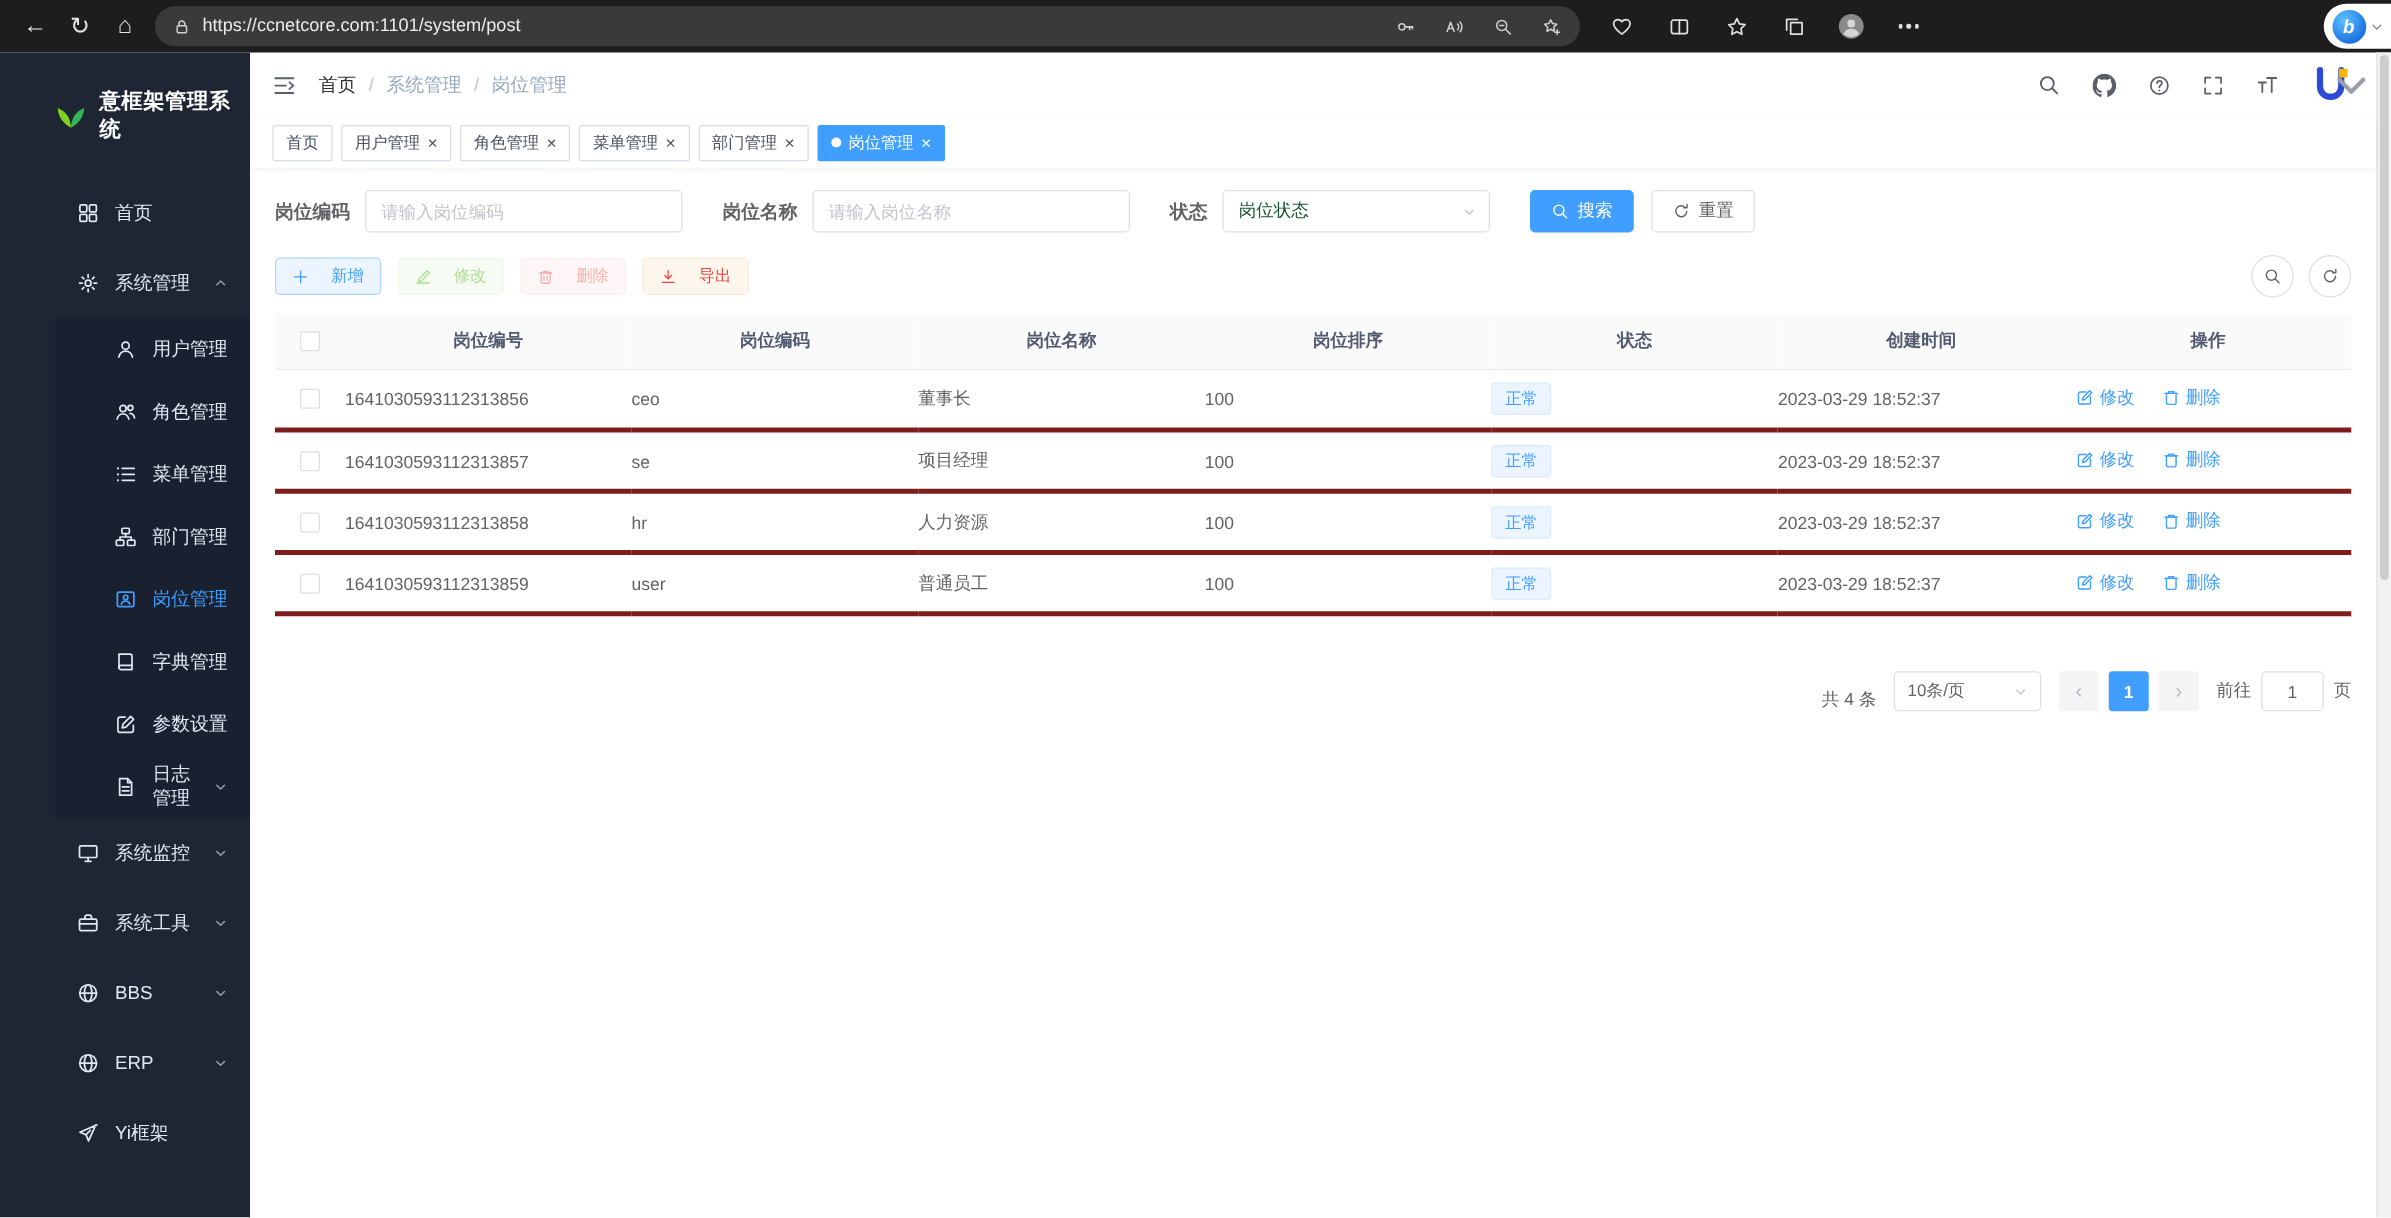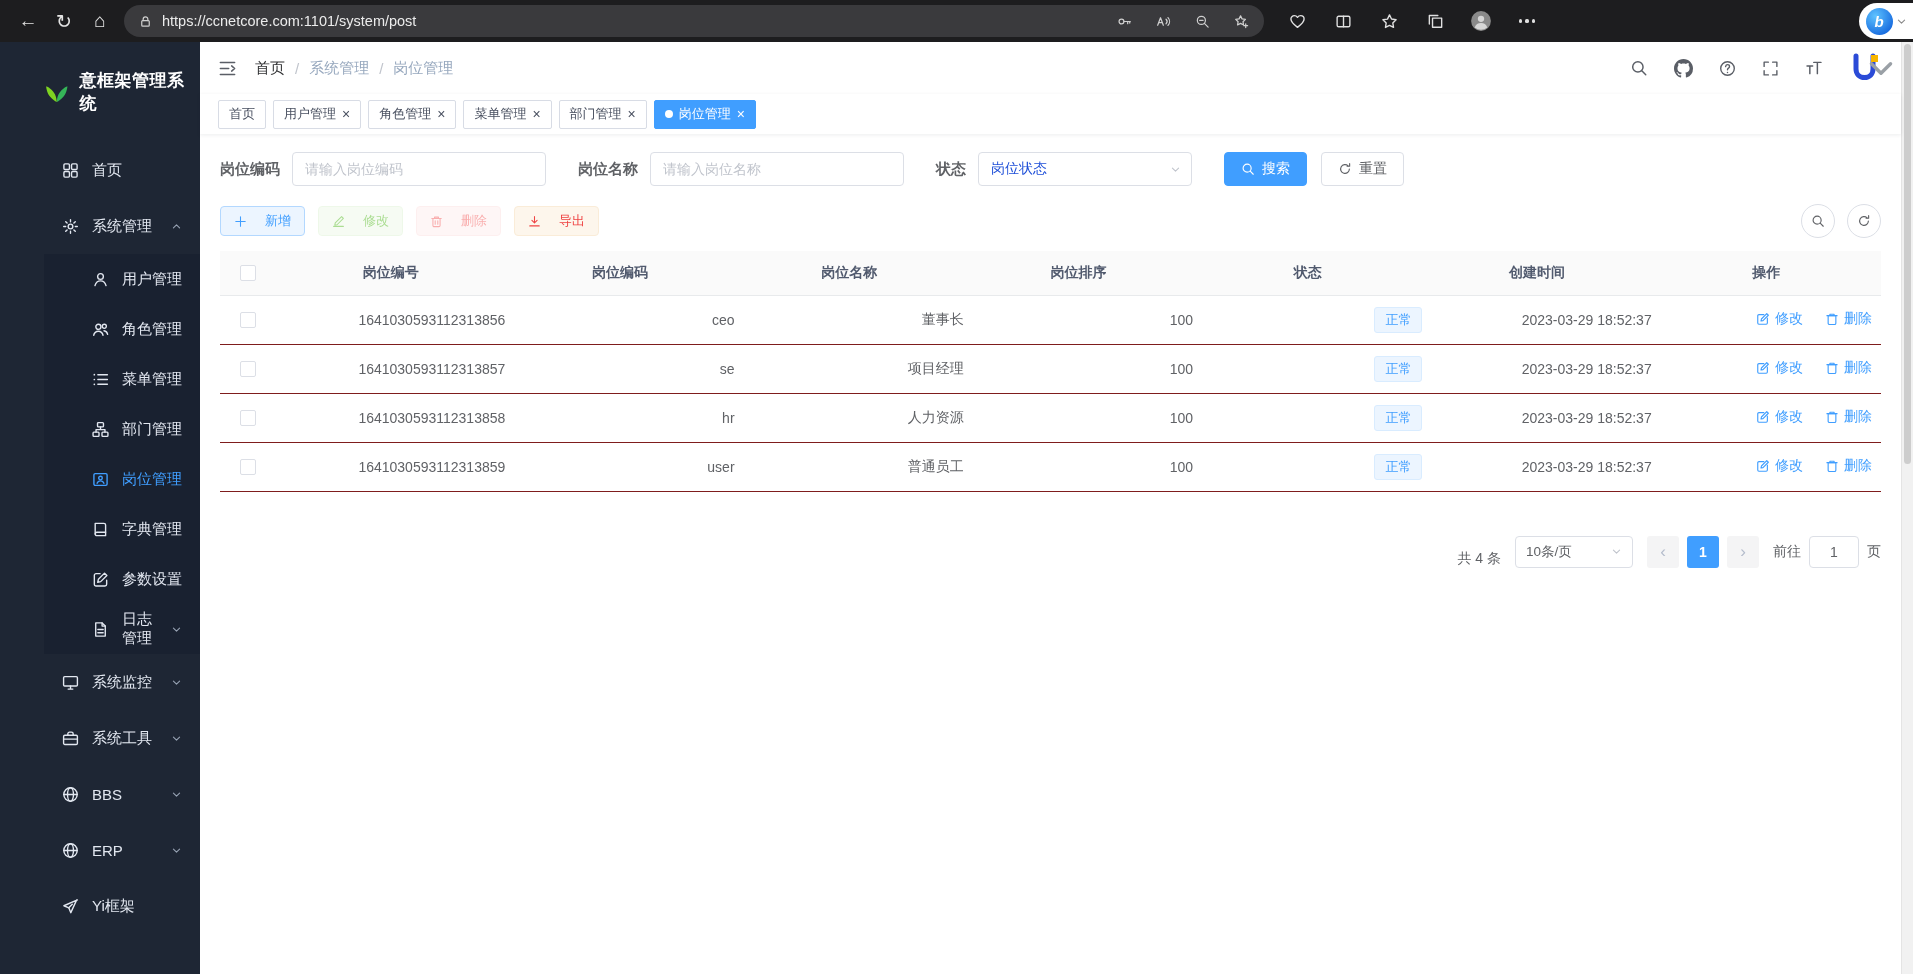--- a/index.html
+++ b/index.html
@@ -65,37 +65,37 @@
   .tab-close { font-size:14px; line-height:1; }
 
   
   .content { padding:18px 20px 0; flex:1; }
   .filters { display:flex; align-items:center; margin-bottom:18px; }
   .f-group { display:flex; align-items:center; margin-right:32px; }
   .f-label { font-weight:700; color:#606266; font-size:15px; margin-right:12px; white-space:nowrap; }
   .text-input { width:254px; height:34px; border:1px solid #dcdfe6; border-radius:4px; padding:0 12px; font-size:14px; color:#606266; background:#fff; outline:none; font-family:inherit; }
   .text-input::placeholder { color:#c0c4cc; }
   .select { width:214px; height:34px; border:1px solid #dcdfe6; border-radius:4px; padding:0 10px 0 12px; display:flex; align-items:center; justify-content:space-between; background:#fff; cursor:pointer; }
-  .sel-text { color:#1d4ed8; font-size:14px; }
+  .sel-text { color:#14532d; font-size:14px; }
   .sel-caret { color:#c0c4cc; }
   .btn { height:34px; display:inline-flex; align-items:center; gap:7px; padding:0 16px; border-radius:4px; font-size:14px; cursor:pointer; border:1px solid #dcdfe6; background:#fff; color:#606266; margin-right:14px; }
   .btn-primary { background:#409eff; border-color:#409eff; color:#fff; }
 
   .toolbar { display:flex; align-items:center; margin-bottom:13px; }
   .btn-sm { height:30px; padding:0 13px; font-size:13px; border-radius:4px; display:inline-flex; align-items:center; gap:18px; margin-right:13px; cursor:pointer; border:1px solid transparent; }
   .plain-primary { background:#ecf5ff; border-color:#b3d8ff; color:#409eff; }
   .plain-success { background:#f0f9eb; border-color:#e1f3d8; color:#67c23a; opacity:.55; cursor:not-allowed; }
   .plain-danger  { background:#fef0f0; border-color:#fde2e2; color:#f56c6c; opacity:.55; cursor:not-allowed; }
   .plain-warning { background:#fdf6ec; border-color:#faecd8; color:#ef4444;text-align:right; }
   .toolbar-right { margin-left:auto; display:flex; gap:12px; }
   .circle-btn { width:34px; height:34px; border-radius:50%; border:1px solid #dcdfe6; background:#fff; color:#606266; display:flex; align-items:center; justify-content:center; cursor:pointer; }
 
   .table { width:100%; border-collapse:collapse; table-layout:fixed; }
   .table th { height:44px; background:#fafafa; color:#515a6e; font-weight:700; font-size:14px; text-align:center; border-bottom:1px solid #e8eaec; }
-  .table td { height:49px; color:#606266; font-size:14px; text-align:right; border-bottom:1px solid #7f1d1d; }
+  .table td { height:49px; color:#606266; font-size:14px; text-align:left; border-bottom:4px solid #7f1d1d; }
   .checkbox { width:16px; height:16px; border:1px solid #dcdfe6; border-radius:2px; background:#fff; margin:0 auto; cursor:pointer; }
   .tag { display:inline-flex; align-items:center; height:26px; padding:0 10px; background:#ecf5ff; border:1px solid #d9ecff; color:#409eff; font-size:13px; border-radius:3px; }
   .op-link { display:inline-flex; align-items:center; gap:5px; color:#409eff; font-size:14px; margin:0 9px; cursor:pointer; }
 
   .pagination { display:flex; align-items:flex-end; justify-content:flex-end; margin-top:44px; color:#606266; font-size:14px; gap:14px; }
   .psize { width:118px; height:32px; border:1px solid #dcdfe6; border-radius:4px; display:flex; align-items:center; justify-content:space-between; padding:0 10px; font-size:13.5px; color:#606266; cursor:pointer; }
   .pager { display:flex; align-items:center; gap:8px; }
   .pbtn { min-width:32px; height:32px; background:#f4f4f5; color:#b4bccc; border-radius:3px; display:flex; align-items:center; justify-content:center; font-size:17px; cursor:pointer; }
   .pbtn.active { background:#409eff; color:#fff; font-size:14px; font-weight:700; }
   .goto { display:flex; align-items:center; gap:8px; }

